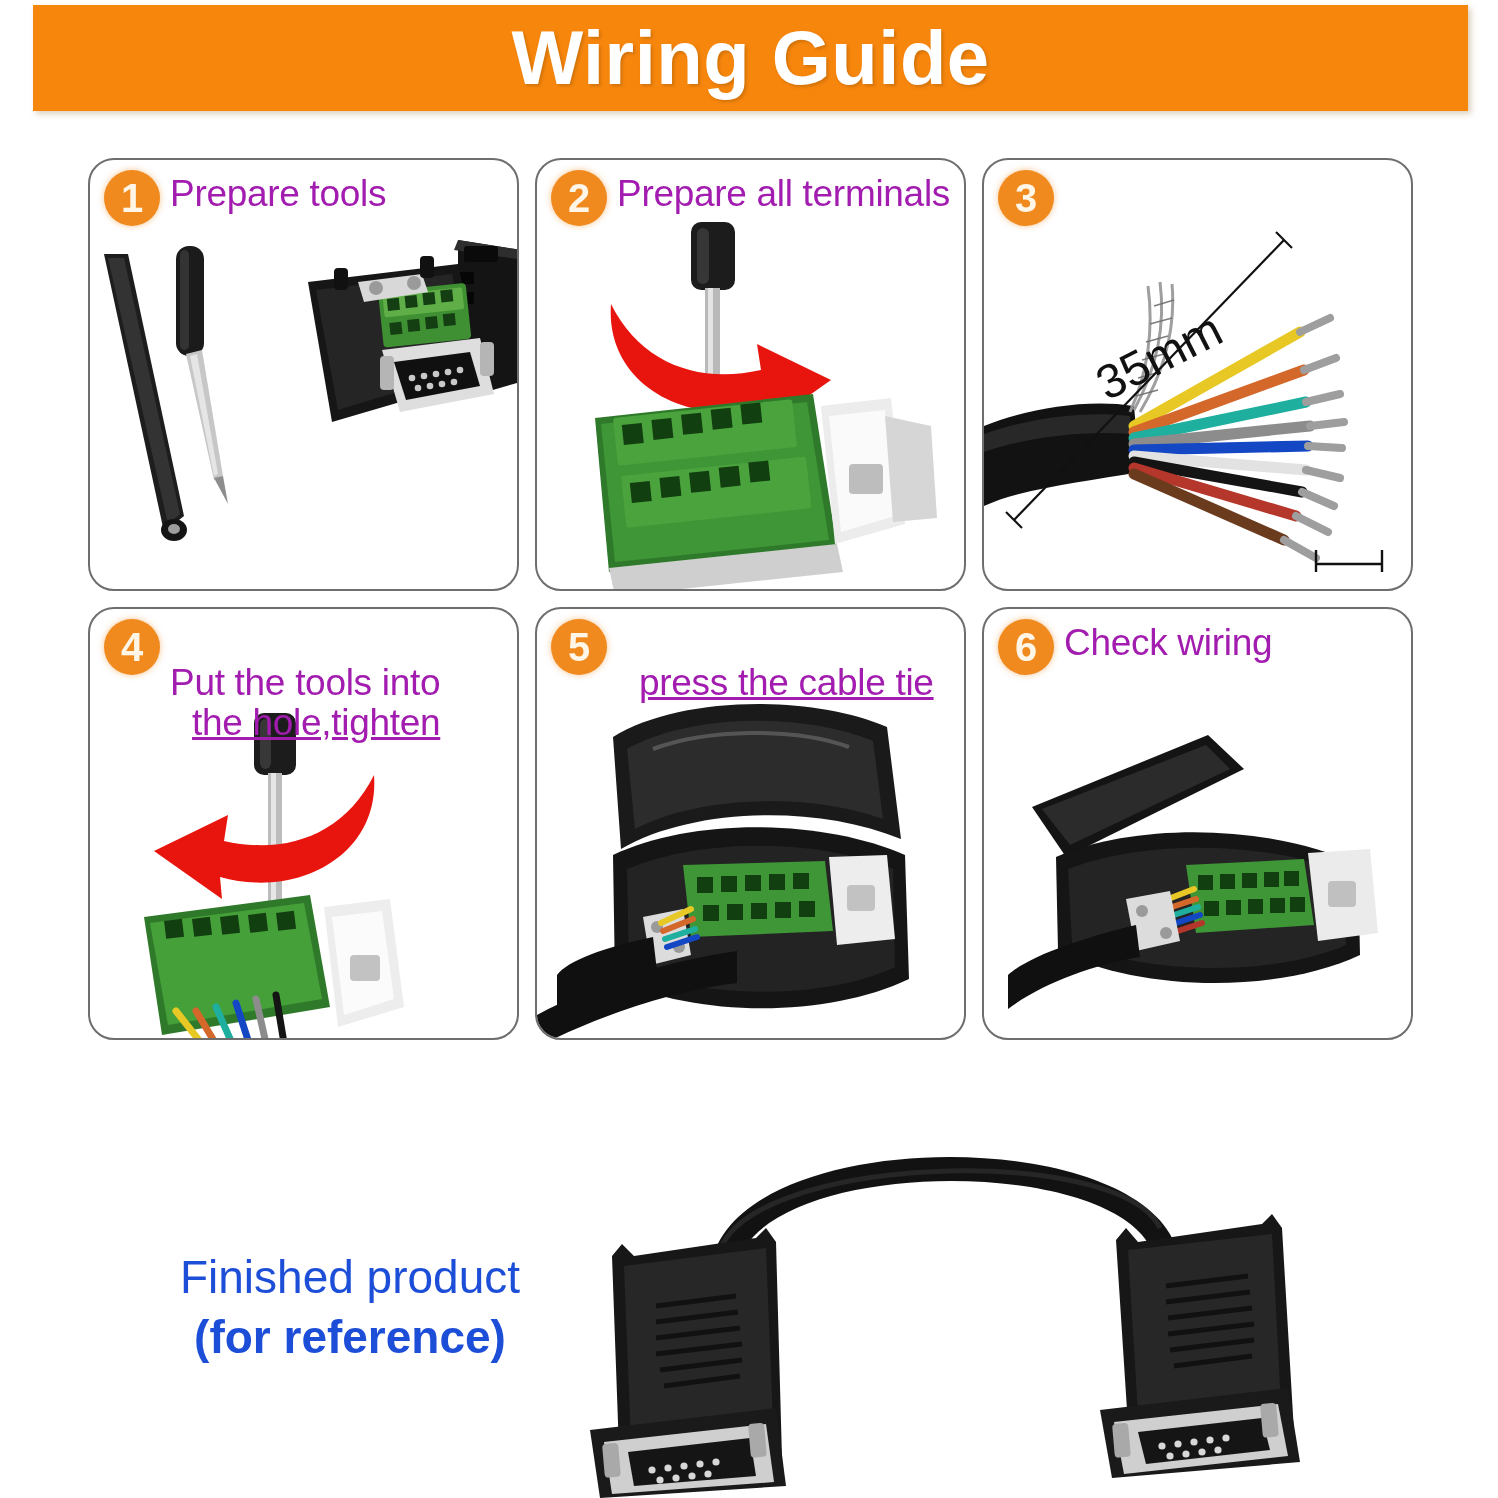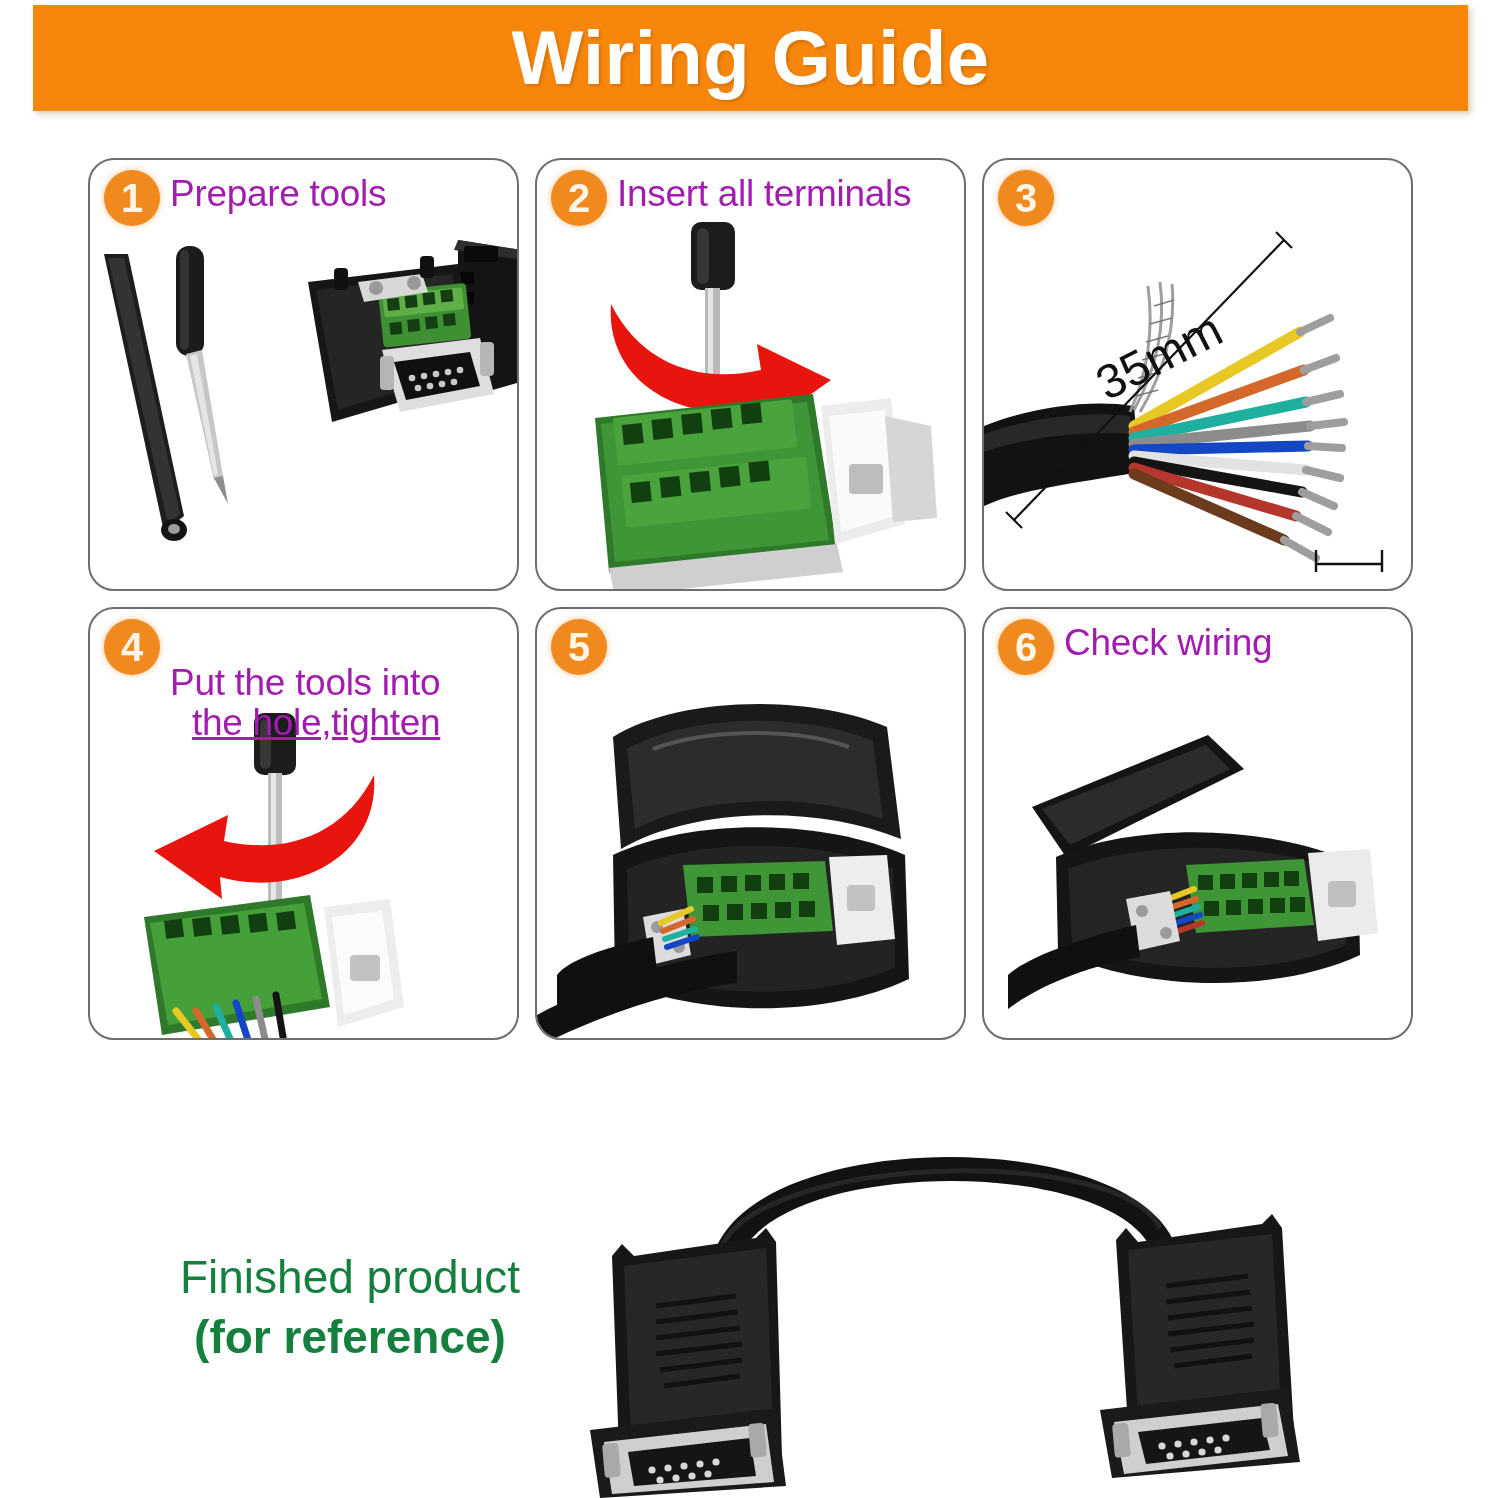--- a/index.html
+++ b/index.html
@@ -117,21 +117,21 @@
     letter-spacing: 0px;
   }
 
   
   .finished-label {
     position: absolute;
     left: 140px;
     top: 1248px;
     width: 420px;
     font-size: 46px;
-    color: #15803d;
+    color: #1d4ed8;
     line-height: 1.30;
     text-align: center;
   }
   .finished-label .l2 { display: block; font-weight: bold; }
 
   .product {
     position: absolute;
     left: 560px;
     top: 1058px;
     width: 780px;
@@ -267,21 +267,21 @@
           <path d="M24 196 L252 172 L258 200 L30 224 Z" fill="#cfcfcf"></path>
         </svg>
 
         <div class="art" style="left:74px; top:424px; width:300px; height:34px; display:flex; gap:26px; font-size:17px; color:#f0f0f0; transform:rotate(-6deg);">
 
           <span>9</span>
         </div>
       </div>
       <div class="card-head">
         <div class="badge">2</div>
-        <div class="card-title">Insert all terminals</div>
+        <div class="card-title">Prepare all terminals</div>
       </div>
     </div>
 
     <div class="card">
       <div class="card-body">
         <svg class="art" style="left:0px; top:60px; width:440px; height:360px;" viewBox="0 0 440 360">
 
           <path d="M0 206 C 40 190, 100 178, 150 186 L156 252 C 100 262, 40 268, 0 286 Z" fill="#121212"></path>
           <path d="M0 214 C 40 200, 96 190, 146 196 L148 214 C 96 210, 42 218, 0 232 Z" fill="#3a3a3a" opacity=".55"></path>
 
@@ -431,20 +431,21 @@
           <path d="M96 258 C 48 268, 10 282, 0 296 L0 336 C 26 318, 62 300, 100 292 Z" fill="#101010"></path>
         </svg>
 
         <svg class="art" style="left:0px; top:330px; width:200px; height:120px;" viewBox="0 0 200 120">
           <path d="M200 12 C 130 22, 60 44, 0 76 L0 108 C 64 76, 134 52, 200 44 Z" fill="#101010"></path>
         </svg>
       </div>
       <div class="card-head">
         <div class="badge">5</div>
         <div class="card-title">
+          <span class="l2">press the cable tie</span>
         </div>
       </div>
     </div>
 
     <div class="card">
       <div class="card-body">
         <svg class="art" style="left:24px; top:80px; width:420px; height:370px;" viewBox="0 0 420 370">
 
           <path d="M24 118 L200 46 L236 80 L58 168 Z" fill="#141414"></path>
           <path d="M34 120 L198 56 L222 80 L62 156 Z" fill="#2b2b2b"></path>

